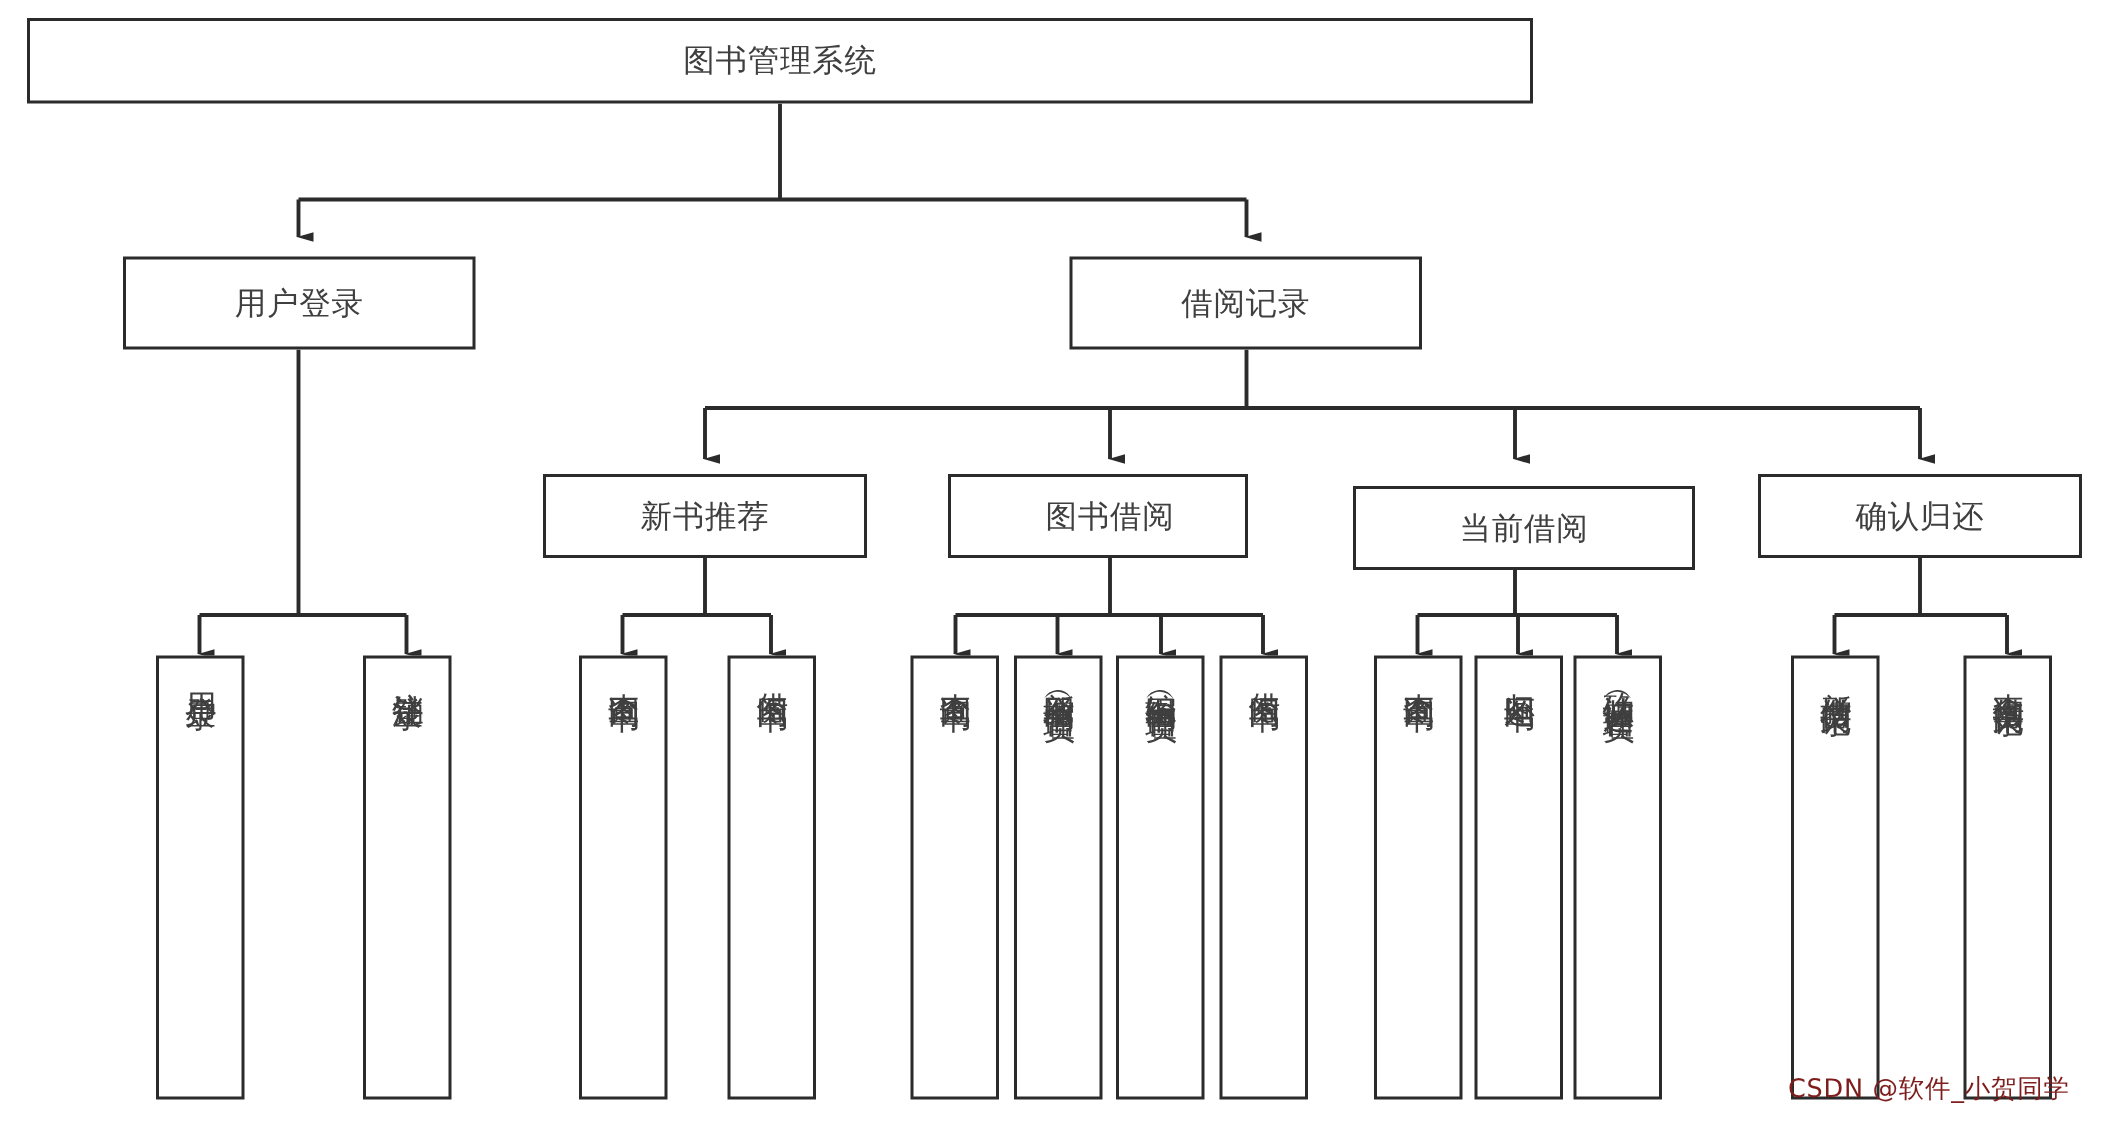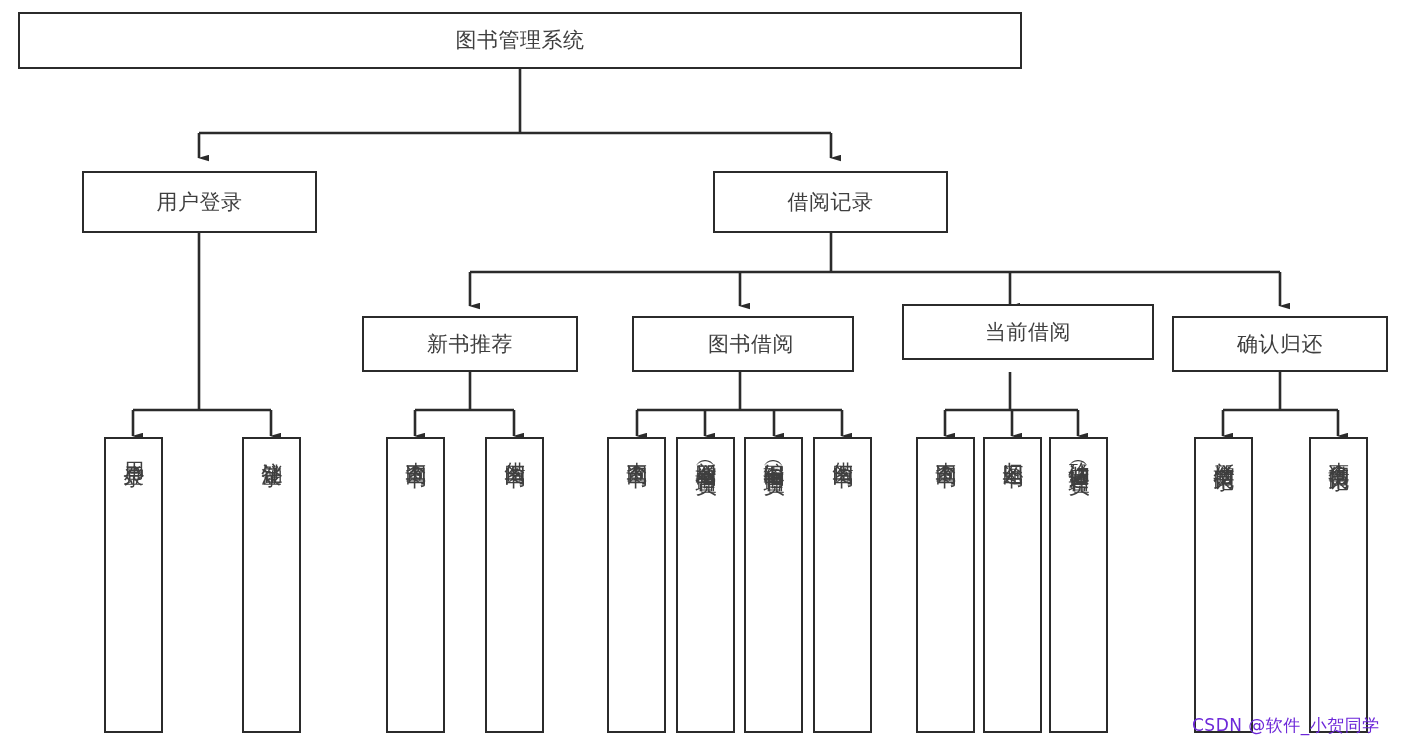--- a/index.html
+++ b/index.html
@@ -53,21 +53,21 @@
   .node.vert .label {
     writing-mode: vertical-rl;
     text-orientation: upright;
     font-size: 21px;
     letter-spacing: 2px;
     line-height: 1;
     white-space: nowrap;
   }
   .watermark {
     position: absolute;
-    color: #6d28d9;
+    color: #7f1d1d;
     font-size: 17px;
     letter-spacing: 0.5px;
     white-space: nowrap;
     pointer-events: none;
   }
 </style>
 </head>
 <body>
 
 <div id="canvas">
@@ -129,24 +129,24 @@
   <div class="node horiz" style="left:82px; top:171px; width:235px; height:62px;">
     <span class="label">用户登录</span>
   </div>
   <div class="node horiz" style="left:713px; top:171px; width:235px; height:62px;">
     <span class="label">借阅记录</span>
   </div>
 
   <div class="node horiz" style="left:362px; top:316px; width:216px; height:56px;">
     <span class="label">新书推荐</span>
   </div>
-  <div class="node horiz" style="left:632px; top:316px; width:222px; height:56px;padding-left:16px;">
+  <div class="node horiz" style="left:632px; top:316px; width:200px; height:56px;padding-left:16px;">
     <span class="label">图书借阅</span>
   </div>
-  <div class="node horiz" style="left:902px; top:304px; width:252px; height:56px;">
+  <div class="node horiz" style="left:902px; top:324px; width:228px; height:56px;">
     <span class="label">当前借阅</span>
   </div>
   <div class="node horiz" style="left:1172px; top:316px; width:216px; height:56px;">
     <span class="label">确认归还</span>
   </div>
 
   <div class="node vert" style="left:104px; top:437px; width:59px; height:296px;">
     <span class="label">用户登录</span>
   </div>
   <div class="node vert" style="left:242px; top:437px; width:59px; height:296px;">

